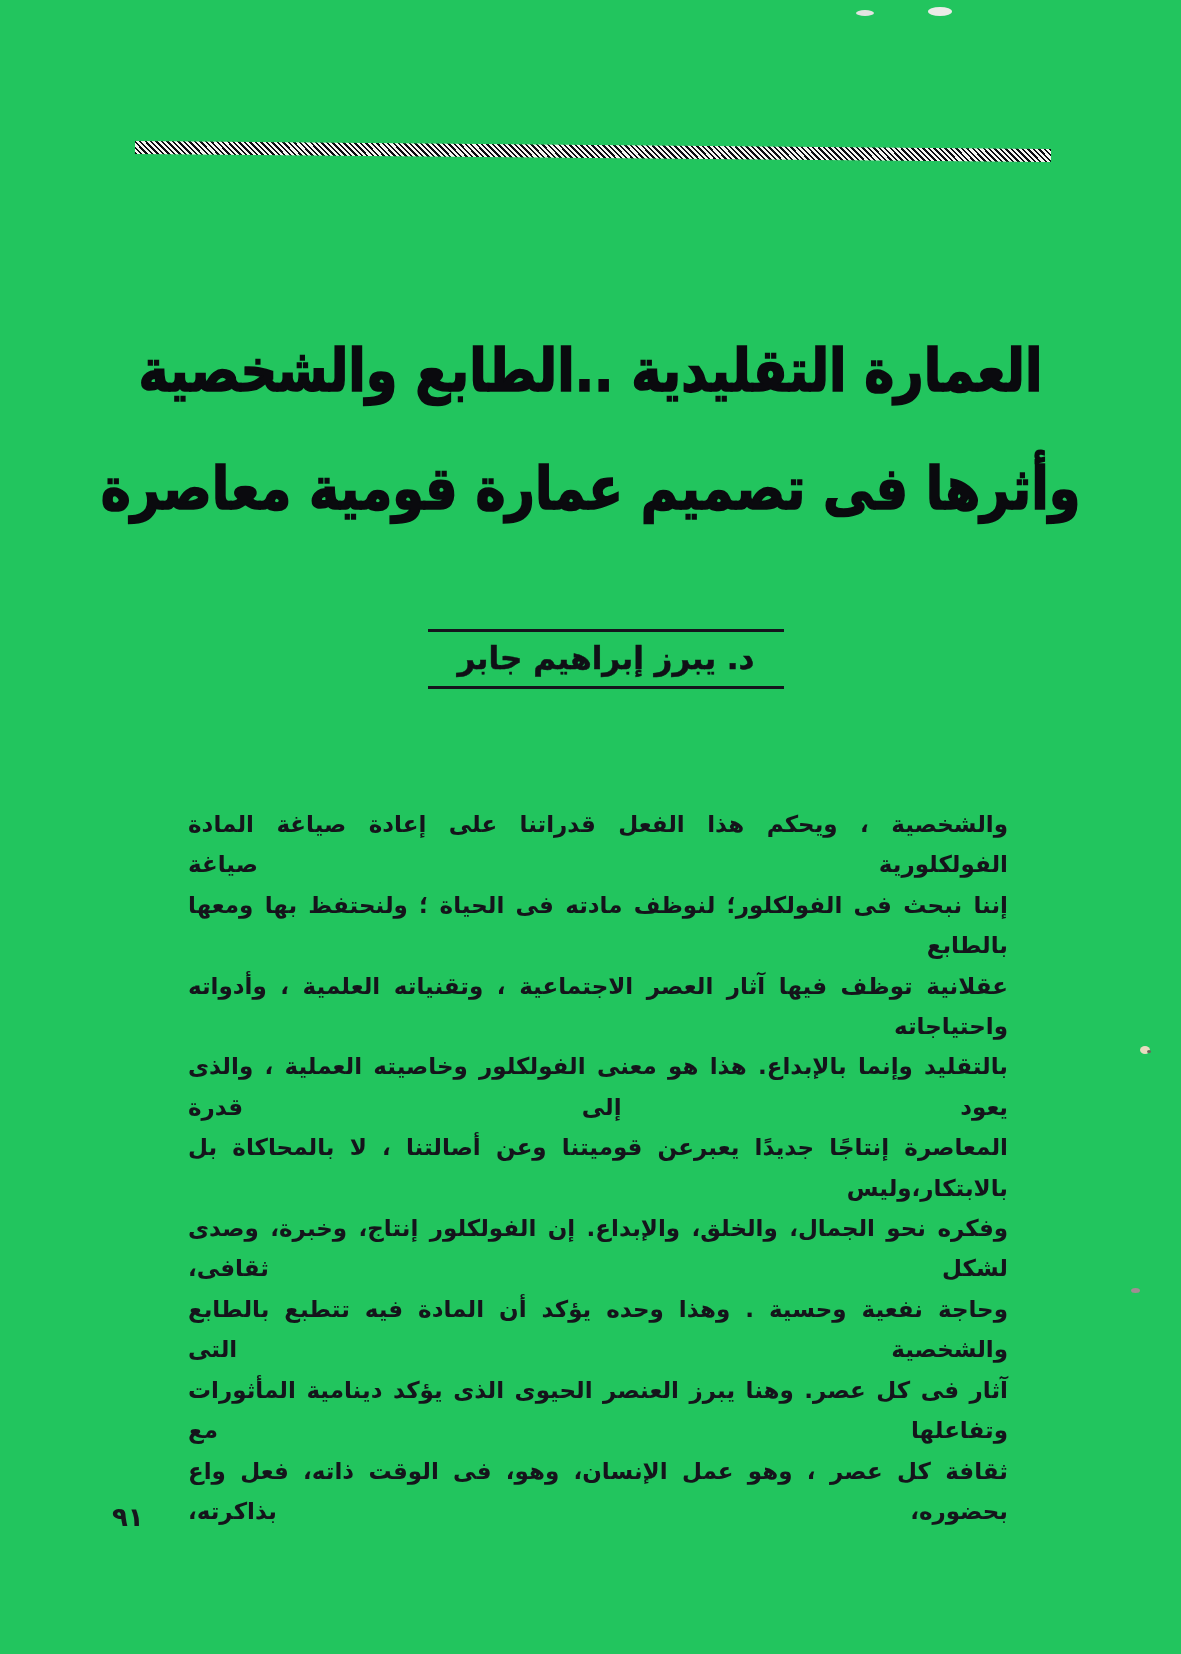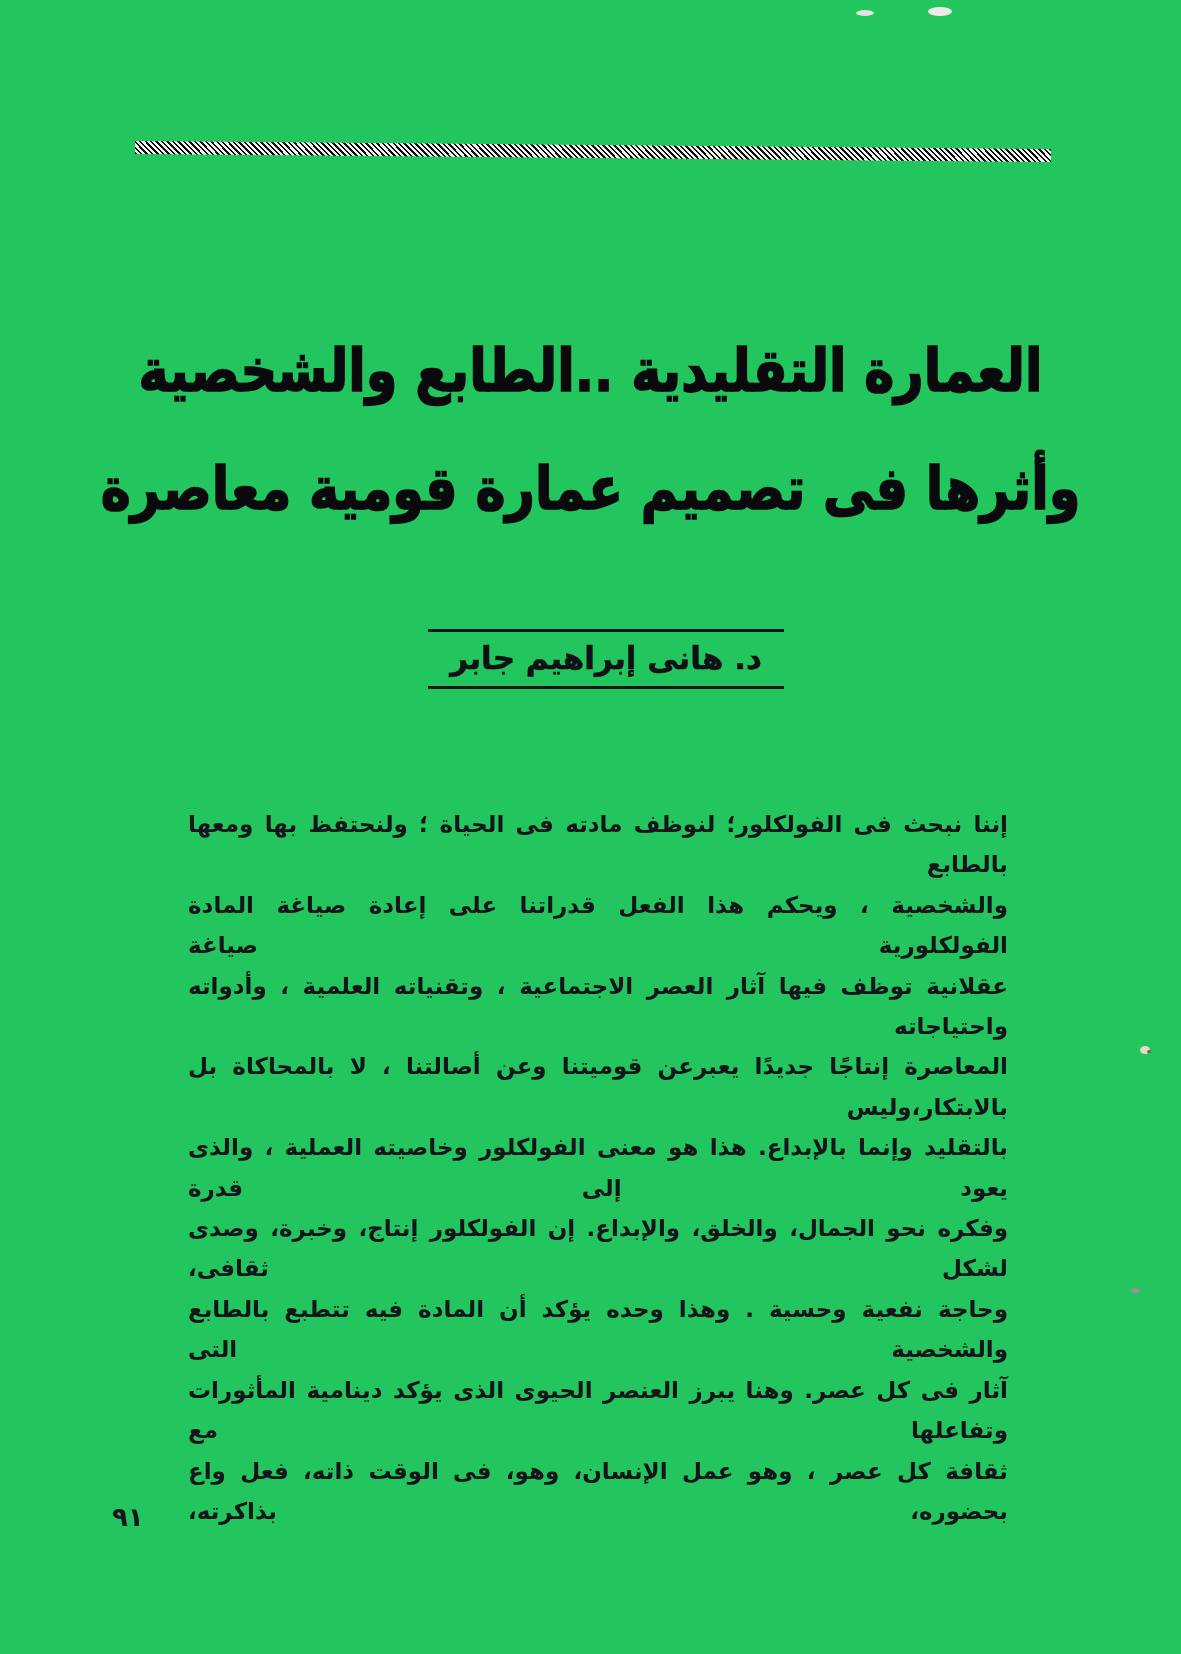--- a/index.html
+++ b/index.html
@@ -117,29 +117,29 @@
 
   <div class="speck speck-a"></div>
   <div class="speck speck-b"></div>
 
   <div class="title-block">
     <div class="title-line">العمارة التقليدية ..الطابع والشخصية</div>
     <div class="title-line">وأثرها فى تصميم عمارة قومية معاصرة</div>
   </div>
 
   <div class="author-block">
-    <div class="author-name">د. هانى إبراهيم جابر</div>
+    <div class="author-name">د. يبرز إبراهيم جابر</div>
   </div>
 
   <div class="body-block">
+      <div class="body-line">والشخصية ، ويحكم هذا الفعل قدراتنا على إعادة صياغة المادة الفولكلورية صياغة</div>
       <div class="body-line">إننا نبحث فى الفولكلور؛ لنوظف مادته فى الحياة ؛ ولنحتفظ بها ومعها بالطابع</div>
-      <div class="body-line">والشخصية ، ويحكم هذا الفعل قدراتنا على إعادة صياغة المادة الفولكلورية صياغة</div>
       <div class="body-line">عقلانية توظف فيها آثار العصر الاجتماعية ، وتقنياته العلمية ، وأدواته واحتياجاته</div>
+      <div class="body-line">بالتقليد وإنما بالإبداع. هذا هو معنى الفولكلور وخاصيته العملية ، والذى يعود إلى قدرة</div>
       <div class="body-line">المعاصرة إنتاجًا جديدًا يعبرعن قوميتنا وعن أصالتنا ، لا بالمحاكاة بل بالابتكار،وليس</div>
-      <div class="body-line">بالتقليد وإنما بالإبداع. هذا هو معنى الفولكلور وخاصيته العملية ، والذى يعود إلى قدرة</div>
       <div class="body-line">وفكره نحو الجمال، والخلق، والإبداع. إن الفولكلور إنتاج، وخبرة، وصدى لشكل ثقافى،</div>
       <div class="body-line">وحاجة نفعية وحسية . وهذا وحده يؤكد أن المادة فيه تتطبع بالطابع والشخصية التى</div>
       <div class="body-line">آثار فى كل عصر. وهنا يبرز العنصر الحيوى الذى يؤكد دينامية المأثورات وتفاعلها مع</div>
       <div class="body-line">ثقافة كل عصر ، وهو عمل الإنسان، وهو، فى الوقت ذاته، فعل واع بحضوره، بذاكرته،</div>
     </div>
 
   <div class="speck speck-c"></div>
   <div class="speck speck-d"></div>
   <div class="speck speck-e"></div>
 

